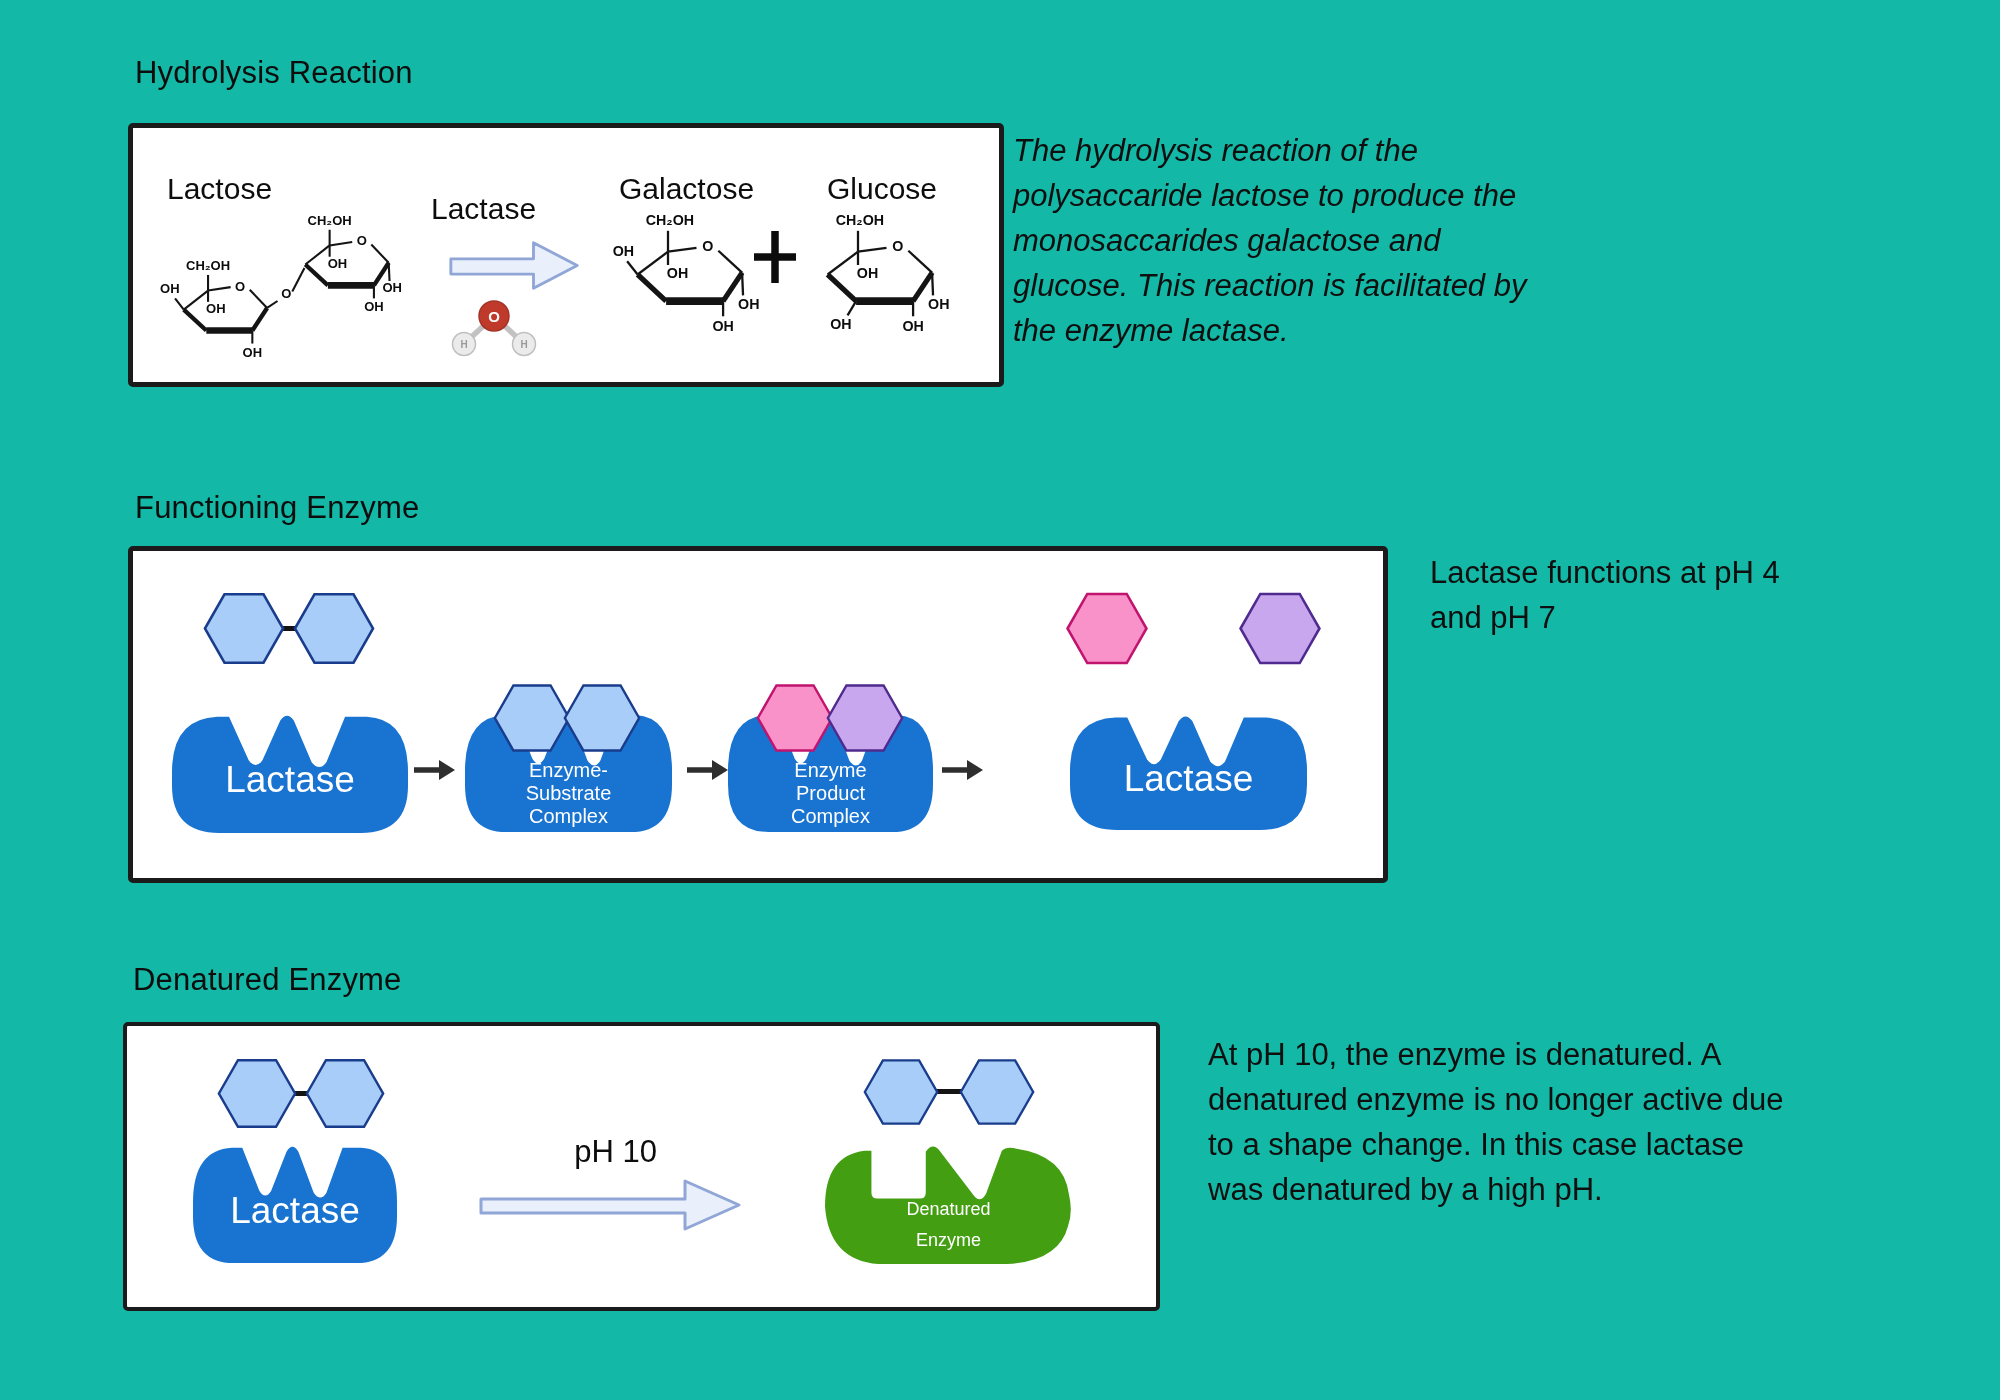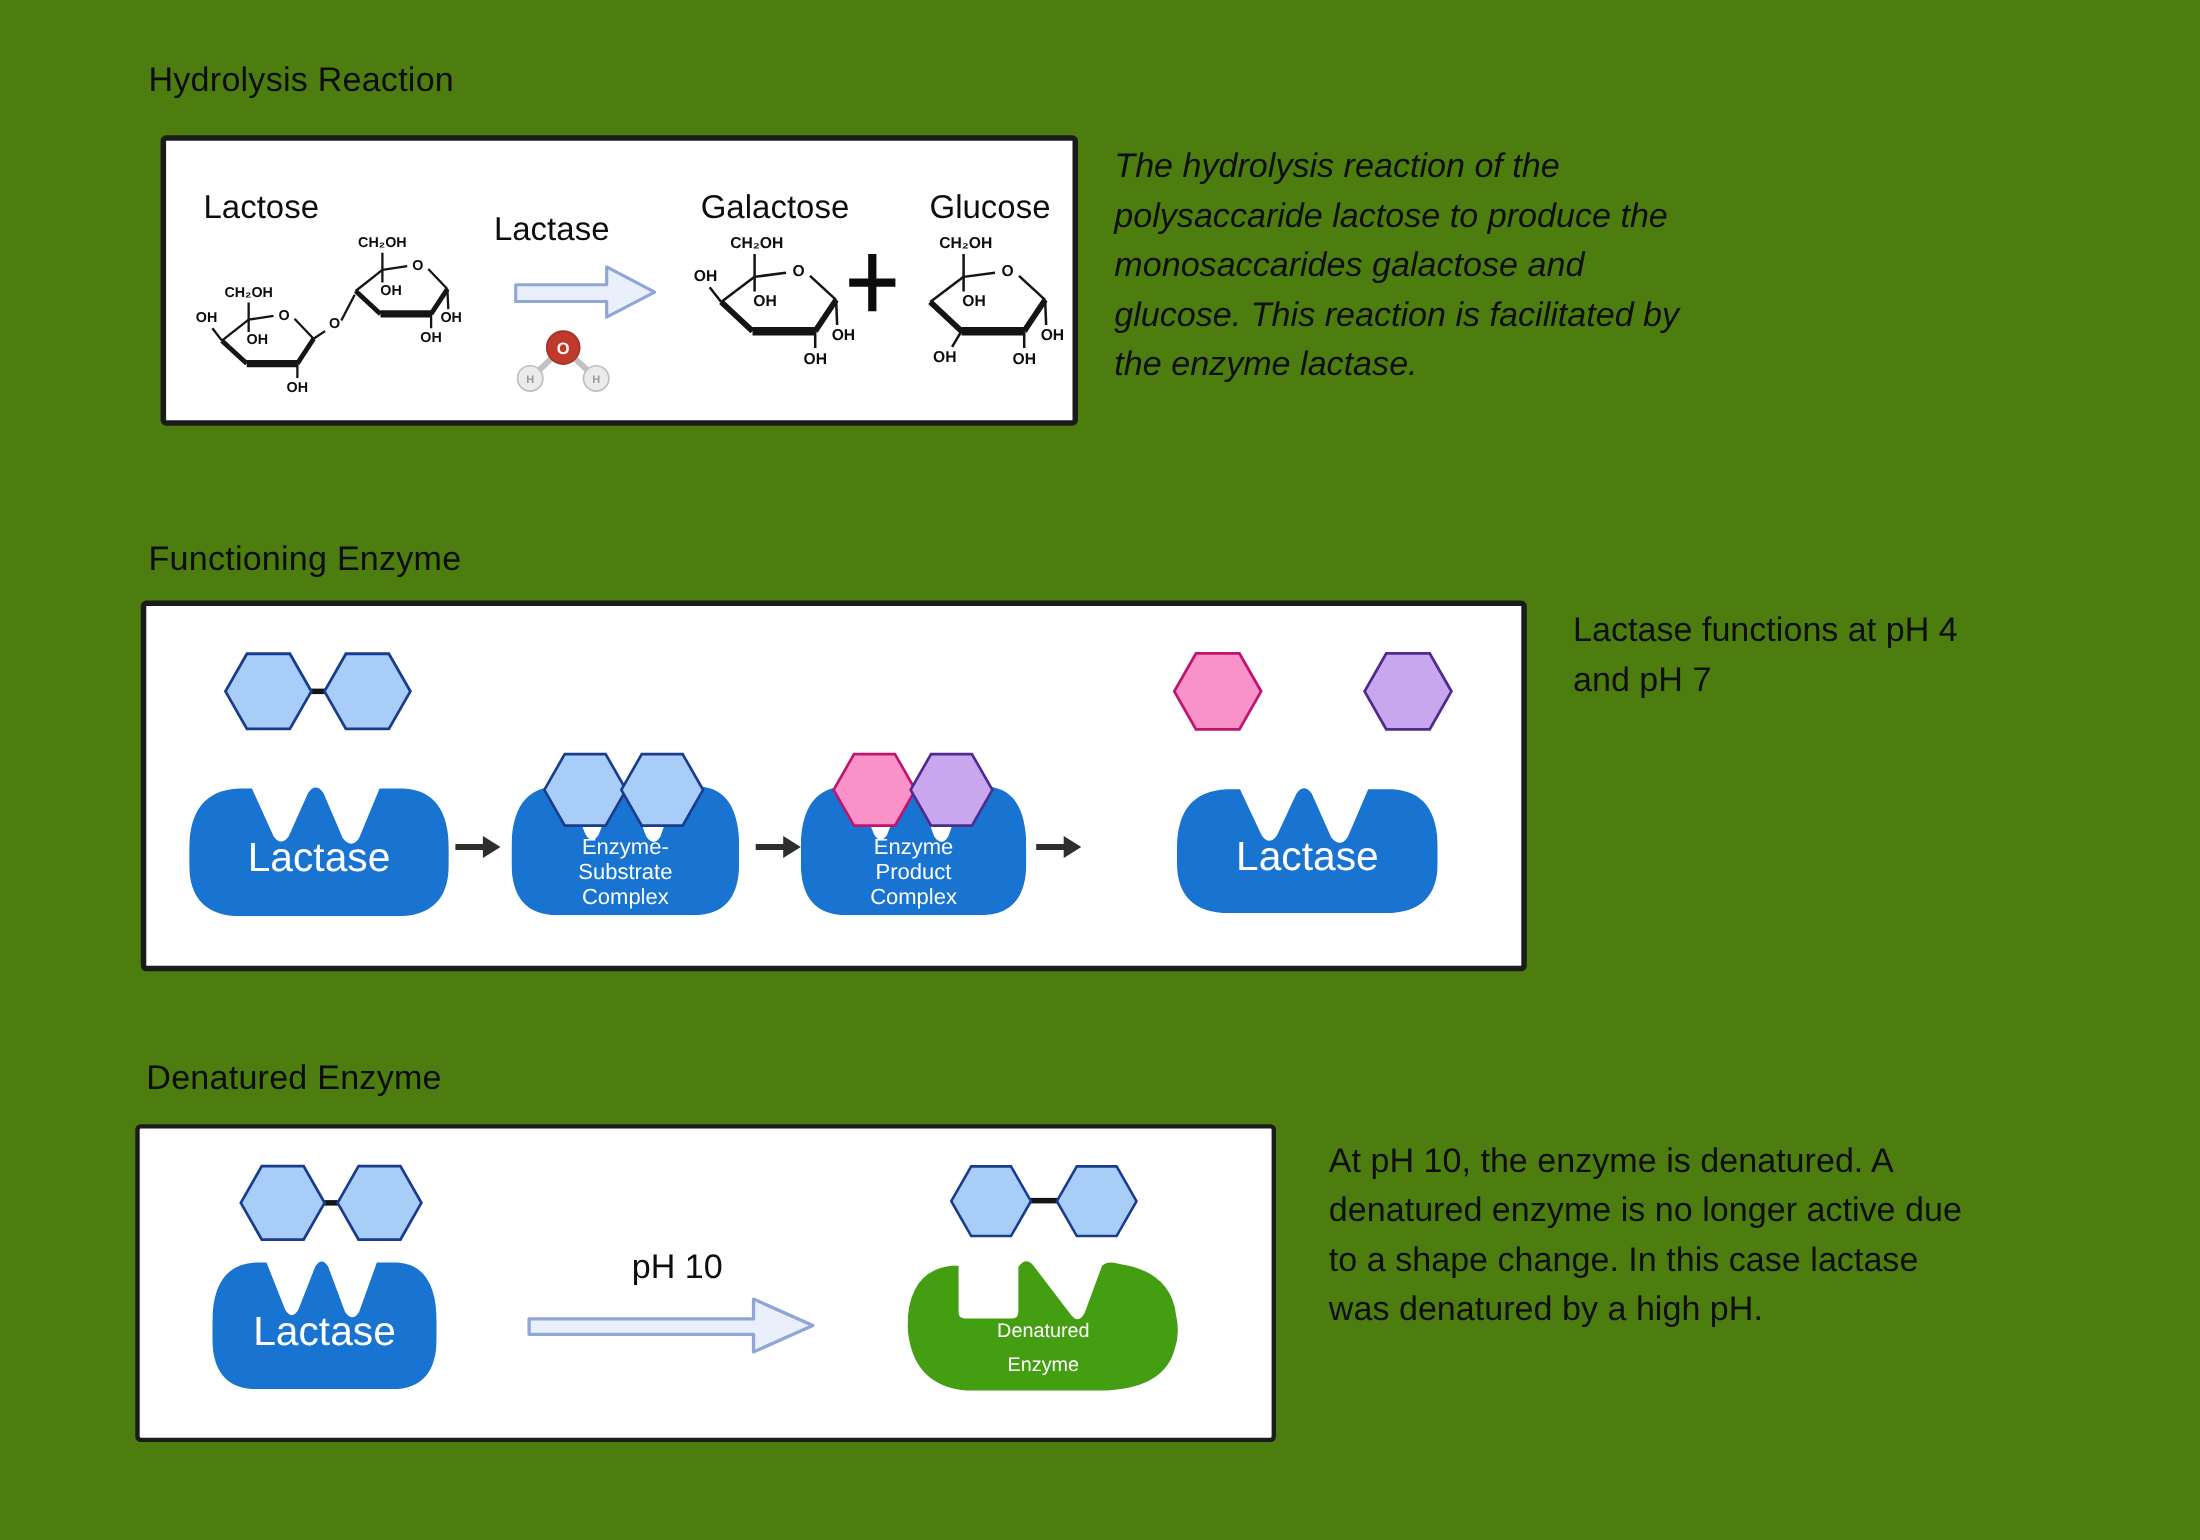--- a/index.html
+++ b/index.html
@@ -1,17 +1,17 @@
 <!DOCTYPE html>
 <html><head>
 <meta charset="utf-8">
 <style>
   html,body{margin:0;padding:0;background:#fff;}
   .canvas{
-    position:relative;width:2000px;height:1400px;background:#4d7c0f;
+    position:relative;width:2000px;height:1400px;background:#14b8a6;
     font-family:"Liberation Sans","DejaVu Sans",sans-serif;color:#101010;overflow:hidden;
   }
   .abs{position:absolute;}
   .sec-title{font-size:31px;color:#0d0d0d;letter-spacing:.2px;}
   .panel{position:absolute;background:#ffffff;border:5px solid #1b1b1b;border-radius:5px;}
   .panel.thin{border-width:4px;}
   .mol-label{font-size:30px;color:#0d0d0d;}
   .para{font-size:31px;line-height:45px;color:#0f0f0f;white-space:pre-line;}
   .blob{position:absolute;}
   .blob svg{position:absolute;left:0;top:0;width:100%;height:100%;}
@@ -31,21 +31,21 @@
   .chem-text{fill:#0d0d0d;font-weight:bold;font-size:15px;text-anchor:middle;font-family:"Liberation Sans","DejaVu Sans",sans-serif;}
   .blk{stroke:#2e2e2e;}
 </style>
 </head>
 <body>
 
 <div class="canvas">
 
   <div class="abs sec-title" style="left:135px;top:55px;">Hydrolysis Reaction</div>
 
-  <div class="panel" style="left:146px;top:123px;width:824px;height:254px;">
+  <div class="panel" style="left:128px;top:123px;width:824px;height:254px;padding-left:42px;">
 
     <div class="abs mol-label" style="left:34px;top:44px;">Lactose</div>
 
     <svg class="abs" style="left:22px;top:74px;" width="252" height="165" viewBox="0 0 290 190">
       <g class="chem-line">
 
         <path d="M61,102 L87,98" stroke-width="2.4"></path>
         <path d="M109,101 L129,122" stroke-width="2.4"></path>
         <path d="M33,124 L61,102" stroke-width="2.4"></path>
         <path d="M129,122 L112,148" stroke-width="5"></path>

